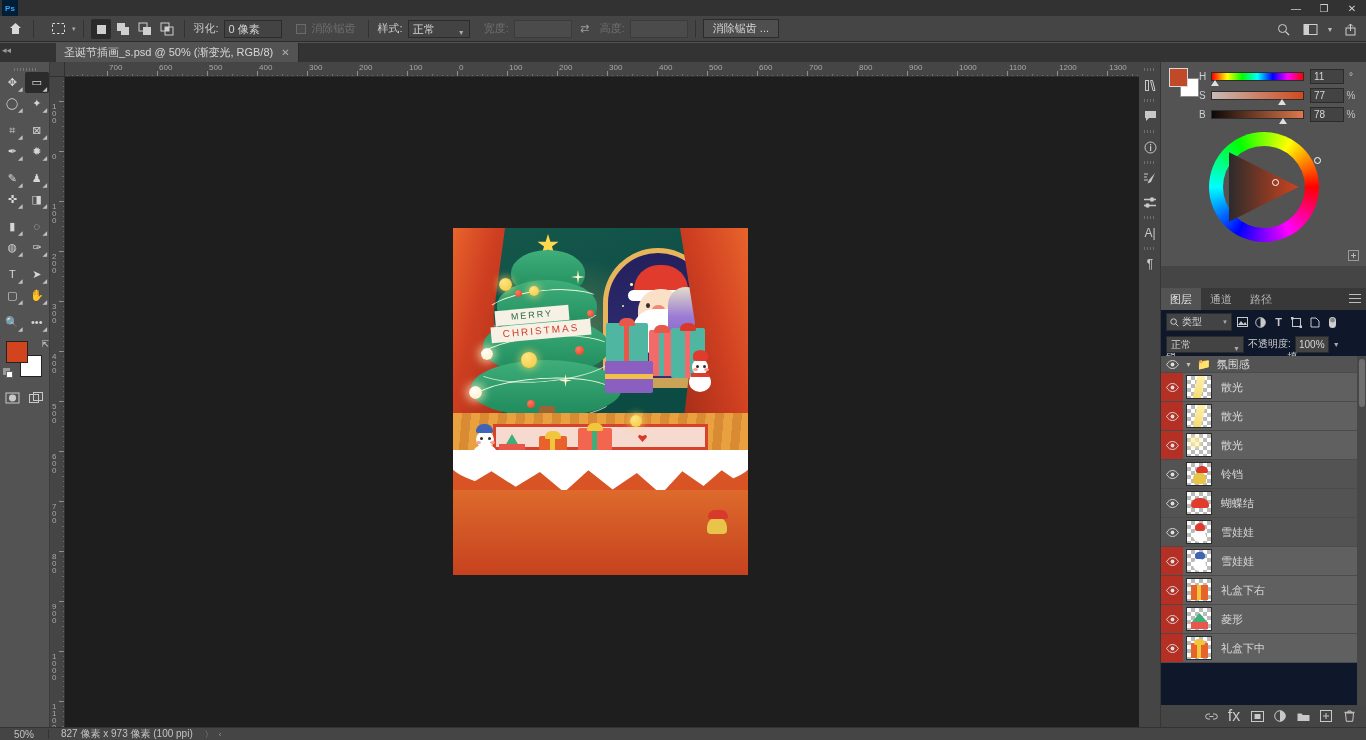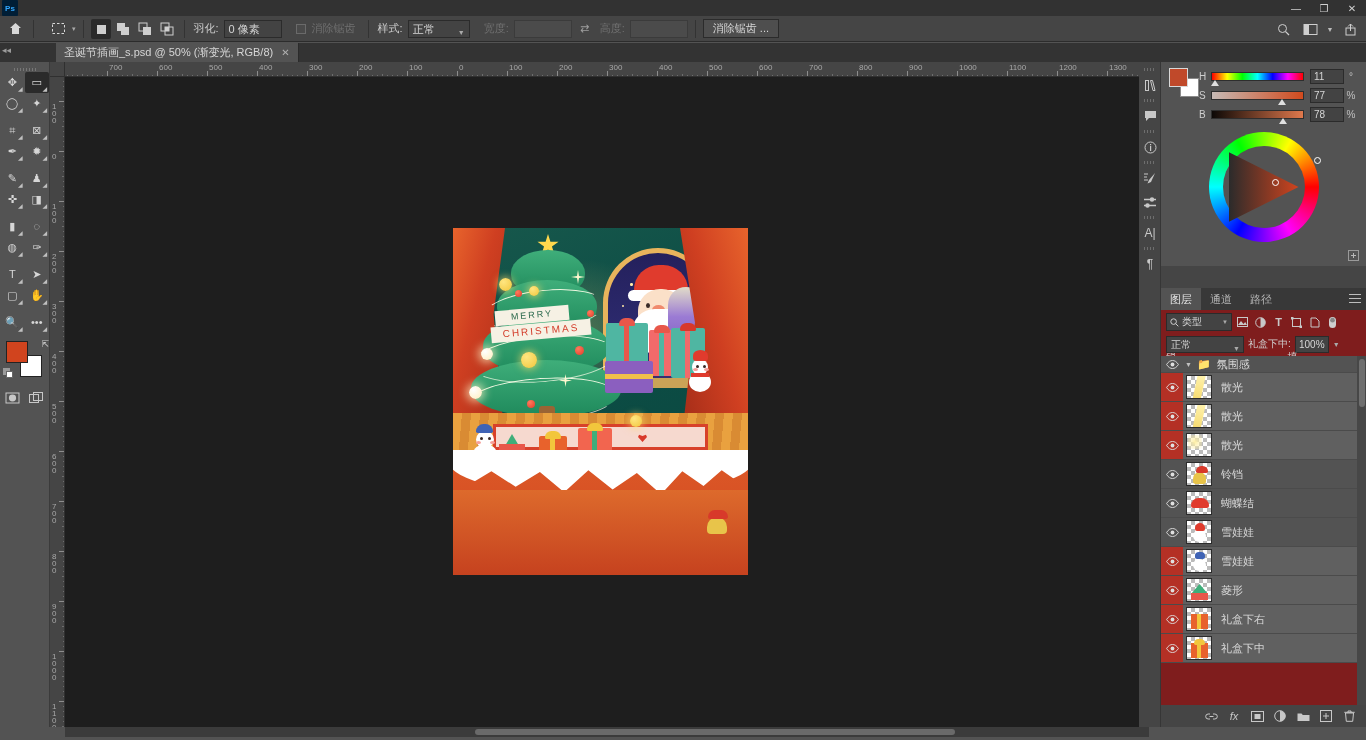--- a/index.html
+++ b/index.html
@@ -218,21 +218,21 @@
   .cp-unit { width:14px; text-align:center; font-size:10px; color:#c0c0c0; }
   .cp-wheel { position:relative; margin:7px auto 0 auto; width:110px; height:110px; border-radius:50%;
       background:conic-gradient(from 90deg,#ff0000,#ff00ff,#0000ff,#00ffff,#00ff00,#ffff00,#ff0000); }
   .cp-wheel .hole { position:absolute; left:14px; top:14px; width:82px; height:82px; border-radius:50%; background:#535353; }
   .cp-tri { position:absolute; left:20px; top:20px; width:70px; height:70px;
       background:linear-gradient(90deg,#2b2b2b 0%,#d1441e 100%);
       clip-path:polygon(0 0,0 100%,100% 50%); }
   .cp-mark { position:absolute; width:7px; height:7px; border:1px solid #fff; border-radius:50%; }
   .cp-addicon { position:absolute; right:7px; bottom:5px; width:11px; height:11px; border:1px solid #9a9a9a; }
 
-  .layerspanel { position:absolute; left:0; top:226px; width:205px; height:439px; background:#7f1d1d; }
+  .layerspanel { position:absolute; left:0; top:226px; width:205px; height:439px; background:#0f172a; }
   .lp-filter { display:flex; align-items:center; height:24px; padding:0 5px; gap:3px; }
   .lp-search { width:66px; height:18px; background:#434343; border:1px solid #2b2b2b;
       display:flex; align-items:center; padding:0 3px; gap:3px; }
   .lp-search span { font-size:10px; color:#d2d2d2; }
   .lp-ficon { width:15px; height:16px; display:flex; align-items:center; justify-content:center; }
   .lp-blend { display:flex; align-items:center; height:20px; padding:0 5px; gap:4px; }
   .lp-mode { width:78px; height:17px; background:#434343; border:1px solid #2b2b2b; font-size:10px;
       color:#d6d6d6; line-height:15px; padding:0 4px; position:relative; }
   .lp-mode .sc { position:absolute; right:3px; top:4px; font-size:7px; color:#aaa; }
   .lp-op-label { font-size:10px; color:#cfcfcf; }
@@ -1194,21 +1194,21 @@
               <rect x="1" y="1" width="7" height="11" rx="3.5" fill="#cfcfcf"></rect>
               <circle cx="4.5" cy="4.2" r="2.4" fill="#888"></circle>
             </svg>
         </div>
       </div>
       <div class="lp-blend">
         <div class="lp-mode">
           <span>正常</span>
           <span class="sc">▼</span>
         </div>
-        <span class="lp-op-label">礼盒下中:</span>
+        <span class="lp-op-label">不透明度:</span>
         <div class="lp-op">100%</div>
         <span style="font-size:7px;color:#aaa;">▼</span>
       </div>
       <div class="lp-lock">
         <span class="lp-op-label">锁定:</span>
         <div class="lk">
           <svg width="11" height="11" viewBox="0 0 11 11">
               <rect x="0.5" y="0.5" width="10" height="10" fill="none" stroke="#c8c8c8"></rect>
               <rect x="0.5" y="0.5" width="5" height="5" fill="#c8c8c8"></rect>
               <rect x="5.5" y="5.5" width="5" height="5" fill="#c8c8c8"></rect>
@@ -1340,37 +1340,37 @@
             <span class="lname">雪娃娃</span>
           </div>
           <div class="lrow selected">
             <div class="leye hl">
               <svg width="13" height="9" viewBox="0 0 13 9">
                 <path d="M0.6 4.5C2.5 1.4 4.5 0.5 6.5 0.5s4 0.9 5.9 4c-1.9 3.1-3.9 4-5.9 4s-4-0.9-5.9-4z" fill="none" stroke="#e0e0e0" stroke-width="0.9"></path>
                 <circle cx="6.5" cy="4.5" r="1.9" fill="#e0e0e0"></circle>
               </svg>
             </div>
             <div class="lthumb">
-              <div style="position:absolute;left:4px;top:5px;width:17px;height:10px;background:#3fae7a;clip-path:polygon(50% 0,100% 100%,0 100%);"></div>
-              <div style="position:absolute;left:4px;top:14px;width:17px;height:7px;background:#e8574a;"></div>
-            </div>
-            <span class="lname">菱形</span>
+              <div style="position:absolute;left:4px;top:6px;width:17px;height:15px;background:#e8622c;"></div>
+              <div style="position:absolute;left:10px;top:6px;width:4px;height:15px;background:#f2c63c;"></div>
+            </div>
+            <span class="lname">礼盒下右</span>
           </div>
           <div class="lrow selected">
             <div class="leye hl">
               <svg width="13" height="9" viewBox="0 0 13 9">
                 <path d="M0.6 4.5C2.5 1.4 4.5 0.5 6.5 0.5s4 0.9 5.9 4c-1.9 3.1-3.9 4-5.9 4s-4-0.9-5.9-4z" fill="none" stroke="#e0e0e0" stroke-width="0.9"></path>
                 <circle cx="6.5" cy="4.5" r="1.9" fill="#e0e0e0"></circle>
               </svg>
             </div>
             <div class="lthumb">
-              <div style="position:absolute;left:4px;top:6px;width:17px;height:15px;background:#e8622c;"></div>
-              <div style="position:absolute;left:10px;top:6px;width:4px;height:15px;background:#f2c63c;"></div>
-            </div>
-            <span class="lname">礼盒下右</span>
+              <div style="position:absolute;left:4px;top:5px;width:17px;height:10px;background:#3fae7a;clip-path:polygon(50% 0,100% 100%,0 100%);"></div>
+              <div style="position:absolute;left:4px;top:14px;width:17px;height:7px;background:#e8574a;"></div>
+            </div>
+            <span class="lname">菱形</span>
           </div>
           <div class="lrow selected">
             <div class="leye hl">
               <svg width="13" height="9" viewBox="0 0 13 9">
                 <path d="M0.6 4.5C2.5 1.4 4.5 0.5 6.5 0.5s4 0.9 5.9 4c-1.9 3.1-3.9 4-5.9 4s-4-0.9-5.9-4z" fill="none" stroke="#e0e0e0" stroke-width="0.9"></path>
                 <circle cx="6.5" cy="4.5" r="1.9" fill="#e0e0e0"></circle>
               </svg>
             </div>
             <div class="lthumb">
               <div style="position:absolute;left:4px;top:6px;width:17px;height:15px;background:#e8622c;"></div>
@@ -1383,21 +1383,21 @@
       <div class="lp-scroll">
           <div class="thumb"></div>
         </div>
       <div class="lp-bottom">
         <div class="lb-icon">
           <svg width="13" height="11" viewBox="0 0 13 11">
               <path d="M5 3H3.2a2.5 2.5 0 0 0 0 5H5M8 3h1.8a2.5 2.5 0 0 1 0 5H8M4.5 5.5h4" fill="none" stroke="#c8c8c8"></path>
             </svg>
         </div>
         <div class="lb-icon">
-            <span style="font-style:italic;font-size:11px;">fx</span>
+            <span style="font-size:16px;">fx</span>
           </div>
         <div class="lb-icon">
           <svg width="13" height="11" viewBox="0 0 13 11">
               <rect x="0.5" y="0.5" width="12" height="10" fill="none" stroke="#c8c8c8"></rect>
               <rect x="3.5" y="3" width="6" height="5" fill="#c8c8c8"></rect>
             </svg>
         </div>
         <div class="lb-icon">
           <svg width="12" height="12" viewBox="0 0 12 12">
               <circle cx="6" cy="6" r="5.3" fill="none" stroke="#c8c8c8"></circle>
@@ -1417,14 +1417,21 @@
         </div>
         <div class="lb-icon">
           <svg width="11" height="12" viewBox="0 0 11 12">
               <path d="M1.5 3h8l-0.8 8.3H2.3zM0.3 2.3h10.4M4 2.3V1h3v1.3" fill="none" stroke="#c8c8c8"></path>
             </svg>
         </div>
       </div>
     </div>
   </div>
 
+  <div class="statusbar">
+    <div class="sb-zoom">50%</div>
+    <div class="sb-sep"></div>
+    <div class="sb-doc">827 像素 x 973 像素 (100 ppi)</div>
+    <div class="sb-arrow">〉</div>
+    <div class="sb-arrow" style="padding-left:6px;">‹</div>
+  </div>
 
 </div>
 
 </body></html>

